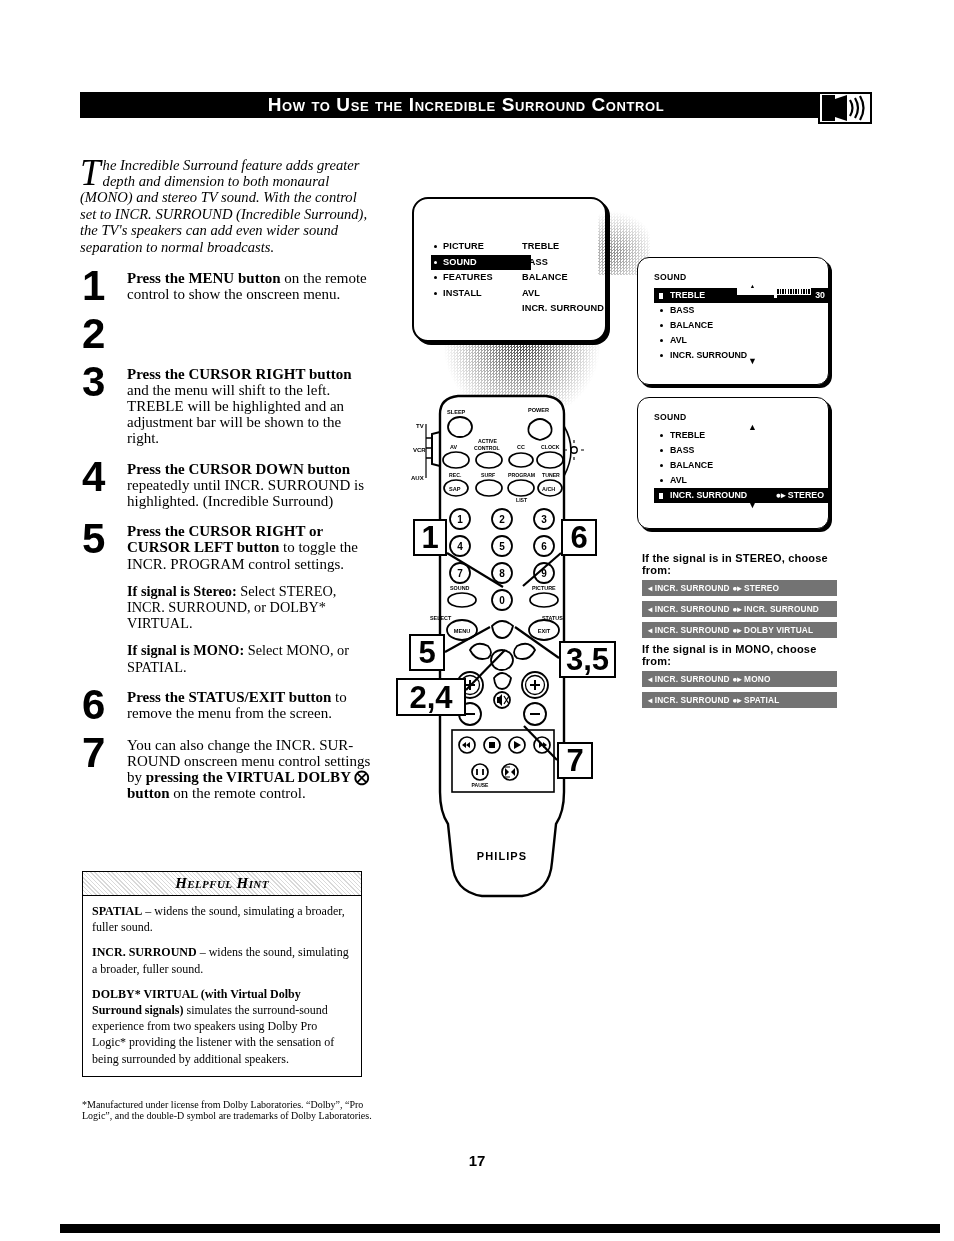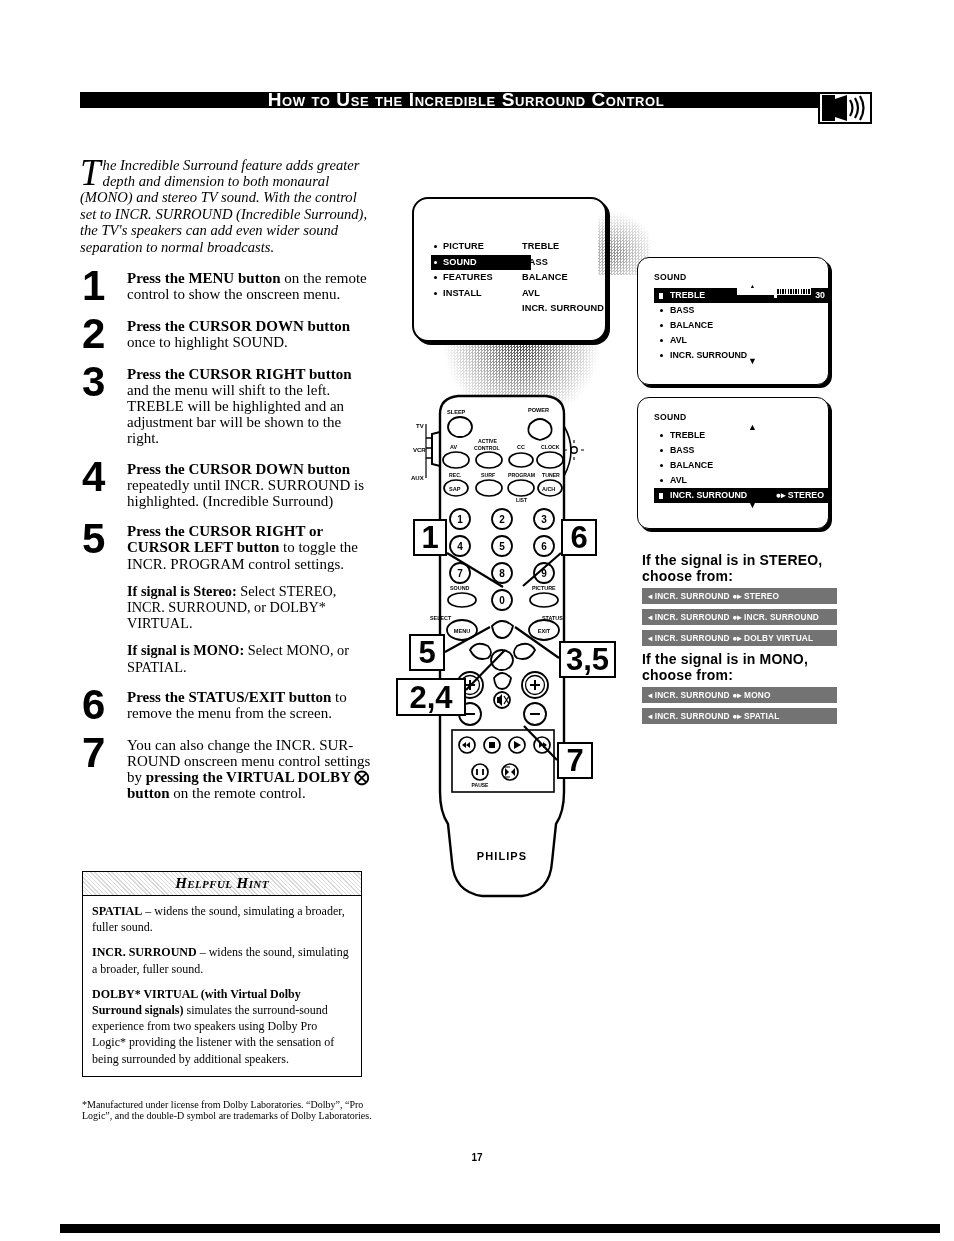--- a/index.html
+++ b/index.html
@@ -16,21 +16,21 @@
   
   #page { position:absolute; inset:0; }
 
   #bottom-rule {
     position:absolute; left:60px; bottom:8px; width:880px; height:9px;
     background:#000;
   }
 
   
   #header-band {
-    position:absolute; left:80px; top:92px; width:772px; height:16px;
+    position:absolute; left:80px; top:92px; width:772px; height:26px;
     background:#000;
     display:flex; align-items:center; justify-content:center;
   }
   #header-title {
     color:#fff;
     font-family:"Liberation Sans", sans-serif;
     font-weight:bold;
     font-size:19px;
     letter-spacing:0.6px;
     white-space:nowrap;
@@ -135,21 +135,21 @@
     font-size:10px;
     line-height:10.6px;
   }
 
   
   #page-number {
     position:absolute; left:0; top:1152px; width:954px;
     text-align:center;
     font-family:"Liberation Sans", sans-serif;
     font-weight:bold;
-    font-size:10px;
+    font-size:15px;
   }
 
   
   #tv-screen {
     position:absolute; left:412px; top:197px; width:195px; height:145px;
     border:2.2px solid #000;
     border-radius:16px;
     background:#fff;
     box-shadow: 3px 3px 0 #000;
   }
@@ -256,21 +256,21 @@
   .arrow-up, .arrow-dn {
     position:absolute;
     font-family:"Liberation Sans", sans-serif;
     font-size:9px; font-weight:bold;
   }
 
   
   #choices { position:absolute; left:642px; top:548px; width:195px; }
   .choice-head {
     font-family:"Liberation Sans", sans-serif;
-    font-weight:bold; font-size:14px;
+    font-weight:bold; font-size:11px;
     margin:4px 0 4px 0;
     letter-spacing:0.2px;
   }
   .choice-strip {
     background:#737373; color:#fff;
     font-family:"Liberation Sans", sans-serif;
     font-weight:bold; font-size:8.3px;
     padding:2.5px 4px 3.5px 6px;
     margin-bottom:5px;
     white-space:nowrap;
@@ -321,21 +321,20 @@
 
     <p id="intro"><span class="dropcap">T</span><span>he Incredible Surround feature adds greater depth and dimension to both monaural (MONO) and stereo TV sound.  With the control set to INCR. SURROUND (Incredible Surround), the TV's speakers can add even wider sound separation to normal broadcasts.</span></p>
 
     <div class="step">
       <div class="step-num">1</div>
       <div class="step-body"><b>Press the MENU button</b><span> on the remote control to show the onscreen menu.</span></div>
     </div>
 
     <div class="step">
       <div class="step-num">2</div>
-      <div class="step-body"><b>Press the CURSOR DOWN button</b><span> once to highlight SOUND.</span></div>
     </div>
 
     <div class="step">
       <div class="step-num">3</div>
       <div class="step-body"><b>Press the CURSOR RIGHT button</b><span> and the menu will shift to the left. TREBLE will be highlighted and an adjustment bar will be shown to the right.</span></div>
     </div>
 
     <div class="step">
       <div class="step-num">4</div>
       <div class="step-body"><b>Press the CURSOR DOWN button</b><span> repeatedly until INCR. SURROUND is highlighted. (Incredible Surround)</span></div>

